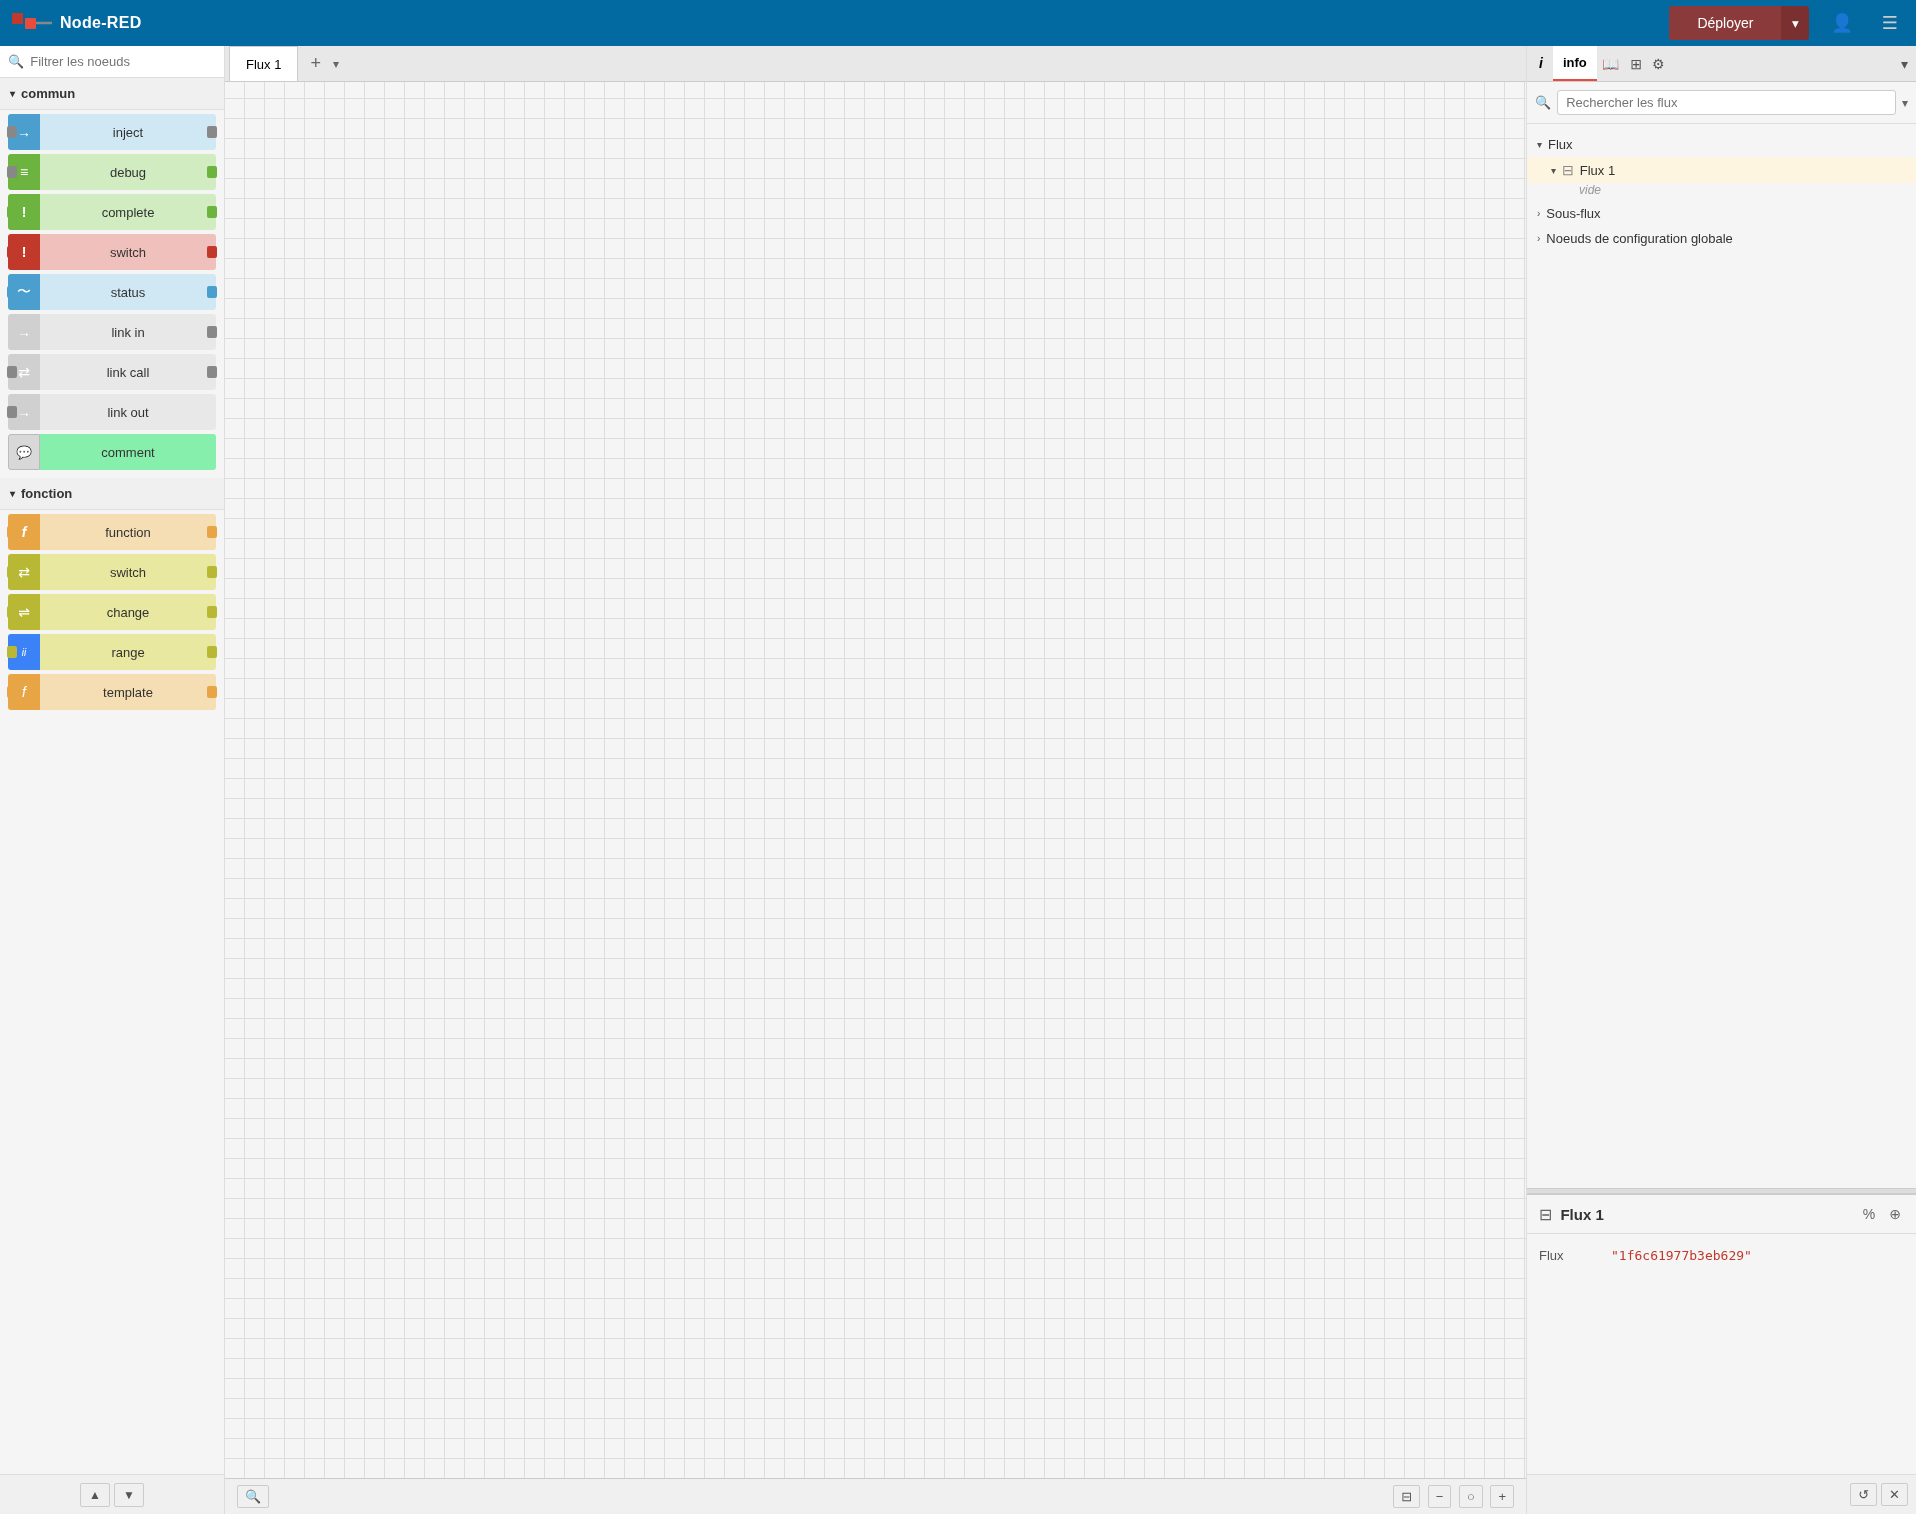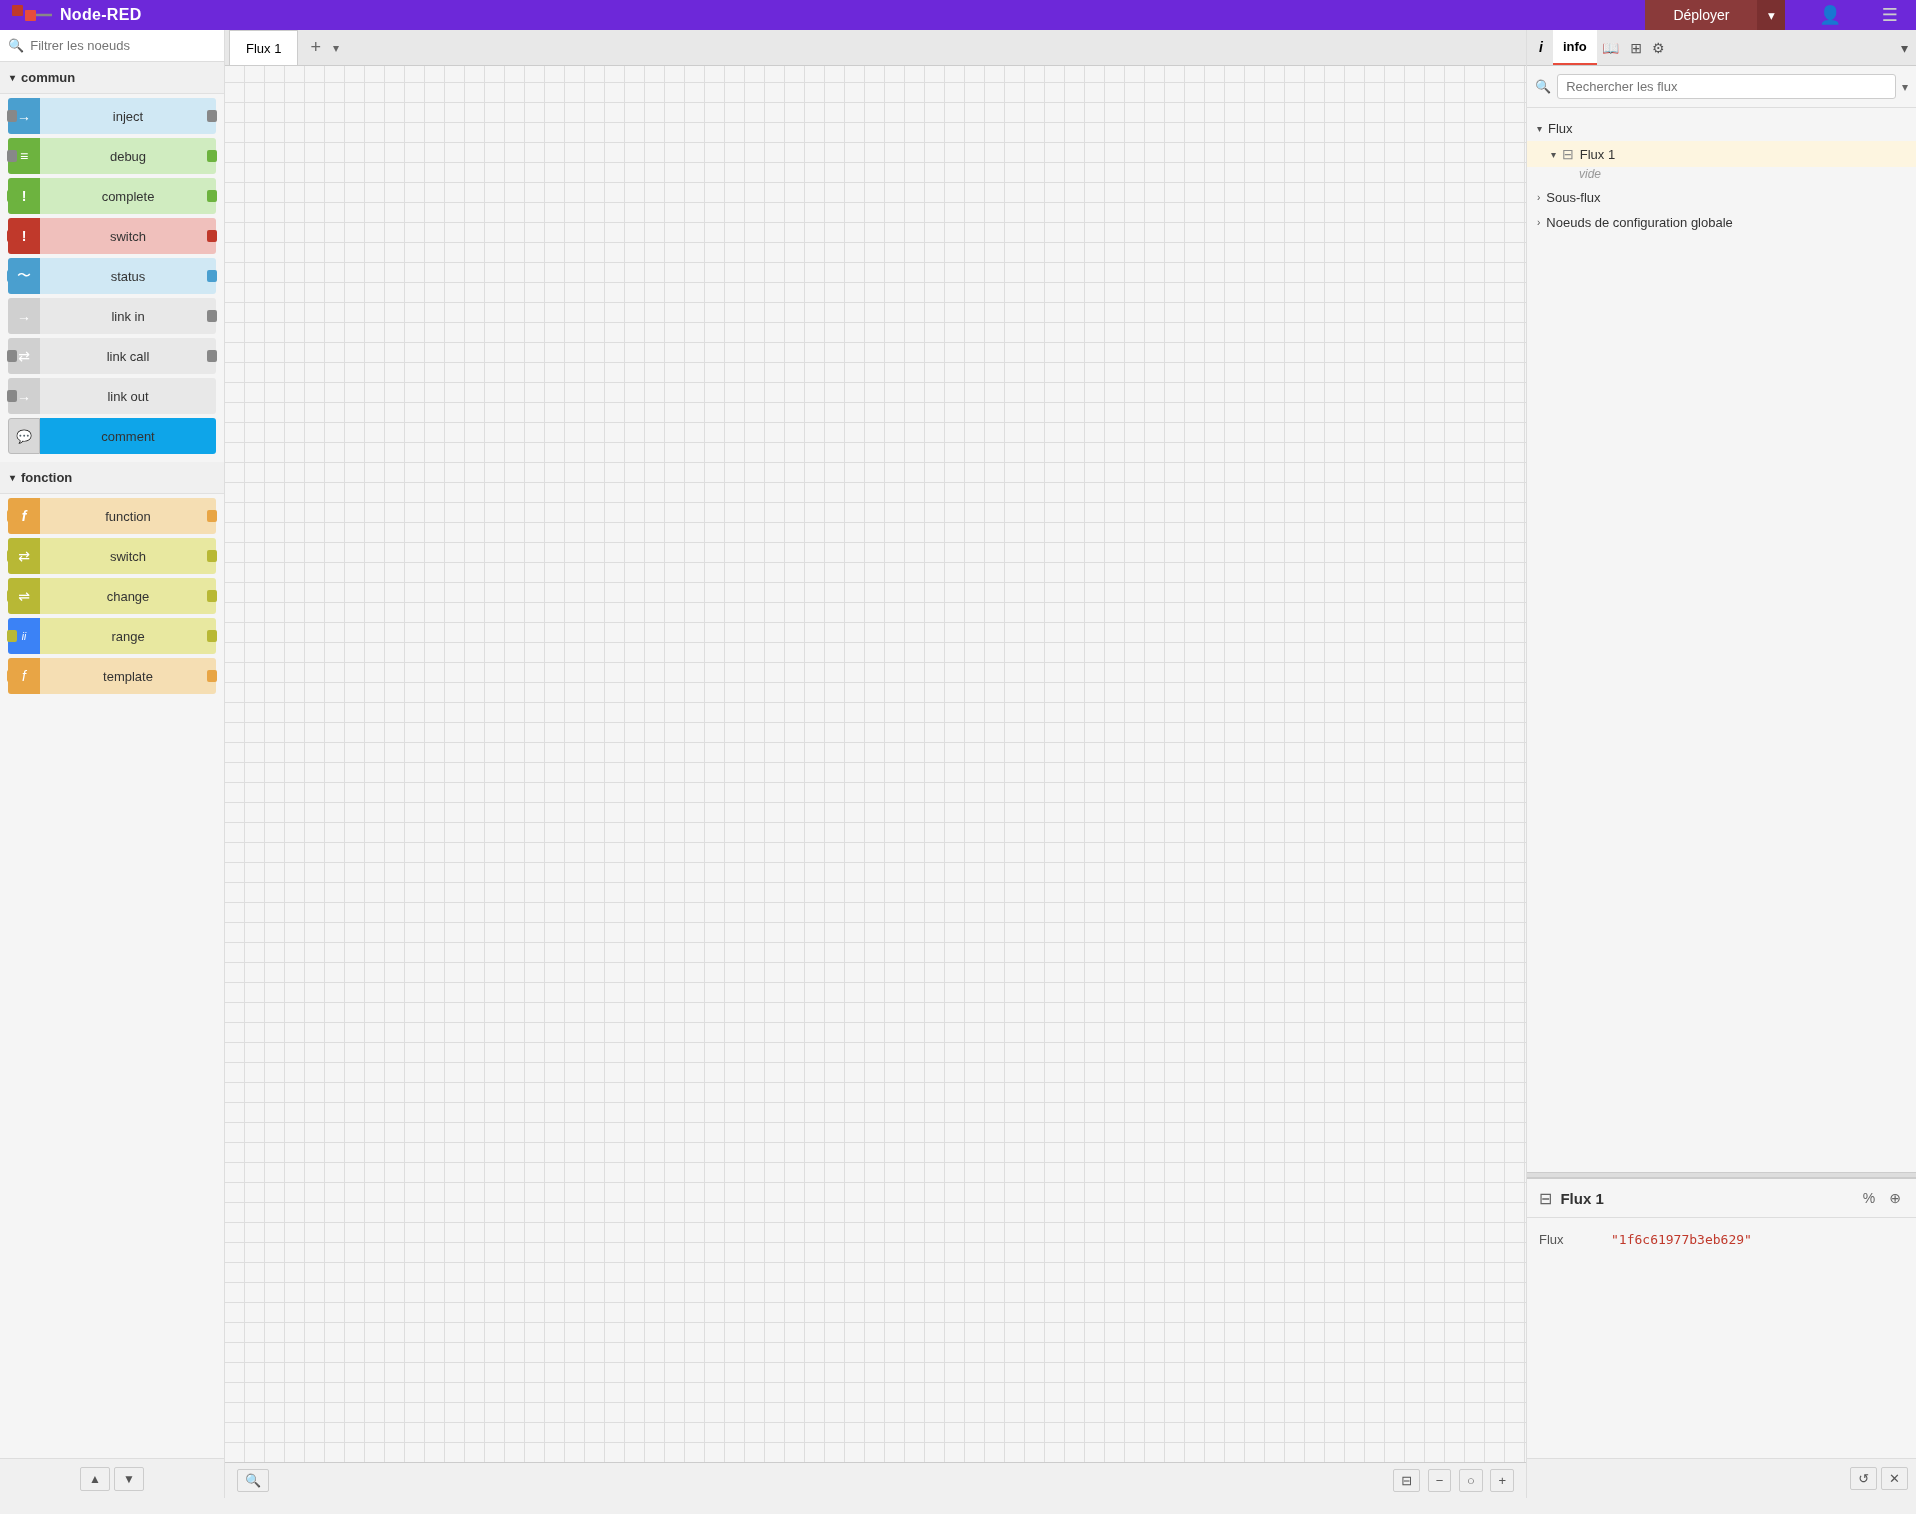--- a/index.html
+++ b/index.html
@@ -1,19 +1,19 @@
 <!DOCTYPE html>
 <html><head>
   <meta charset="utf-8">
   <style>
     * { box-sizing: border-box; margin: 0; padding: 0; }
     body { font-family: -apple-system, BlinkMacSystemFont, 'Segoe UI', Arial, sans-serif; font-size: 13px; background: #f0f0f0; overflow: hidden; width: 1916px; height: 1514px; }
 
     
-    .topbar { display: flex; align-items: center; height: 30px; background: #6d28d9; color: #fff; padding: 0 12px; gap: 28px; }
+    .topbar { display: flex; align-items: center; height: 46px; background: #0369a1; color: #fff; padding: 0 12px; gap: 16px; }
     .topbar-logo { display: flex; align-items: center; gap: 8px; }
     .topbar-title { font-size: 16px; font-weight: 600; color: #fff; letter-spacing: 0.3px; }
     .topbar-spacer { flex: 1; }
     .deploy-btn { display: flex; align-items: center; background: #8a3a3a; border: none; color: #fff; padding: 0 28px; height: 34px; border-radius: 3px 0 0 3px; font-size: 14px; cursor: pointer; font-weight: 500; }
     .deploy-dropdown { display: flex; align-items: center; justify-content: center; background: #7a3030; border: none; color: #fff; width: 28px; height: 34px; border-radius: 0 3px 3px 0; cursor: pointer; }
     .topbar-icon-btn { background: none; border: none; color: #ccc; cursor: pointer; padding: 6px; font-size: 18px; }
 
     
     .main-layout { display: flex; height: calc(1514px - 46px); }
 
@@ -43,21 +43,21 @@
     .catch-node .node-label { background: #f0c0bc; }
     .status-node .node-icon-box { background: #4a9fcf; }
     .status-node .node-label { background: #d0e8f4; }
     .linkin-node .node-icon-box { background: #d0d0d0; }
     .linkin-node .node-label { background: #e8e8e8; }
     .linkcall-node .node-icon-box { background: #d0d0d0; }
     .linkcall-node .node-label { background: #e8e8e8; }
     .linkout-node .node-icon-box { background: #d0d0d0; }
     .linkout-node .node-label { background: #e8e8e8; }
     .comment-node .node-icon-box { background: #d8d8d8; border: 1px solid #bbb; color: #555; }
-    .comment-node .node-label { background: #0ea5e9; }
+    .comment-node .node-label { background: #86efac; }
 
     .function-node .node-icon-box { background: #e8a545; }
     .function-node .node-label { background: #f5deb3; }
     .switch-node .node-icon-box { background: #b8b835; }
     .switch-node .node-label { background: #e8e8a0; }
     .change-node .node-icon-box { background: #b8b835; }
     .change-node .node-label { background: #e8e8a0; }
     .range-node .node-icon-box { background: #3b82f6; }
     .range-node .node-label { background: #e8e8a0; }
     .template-node .node-icon-box { background: #e8a545; }

